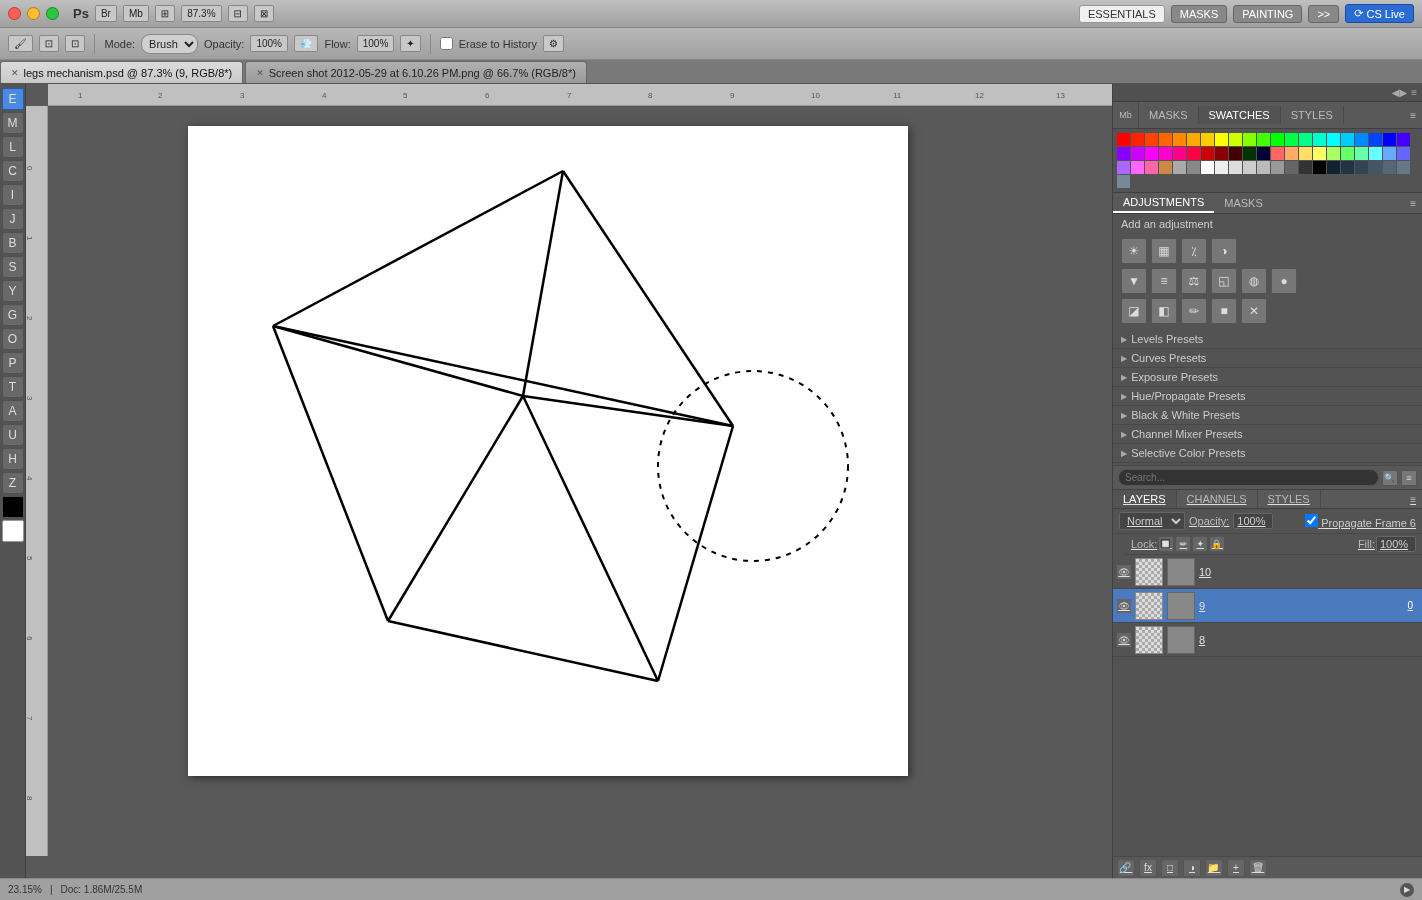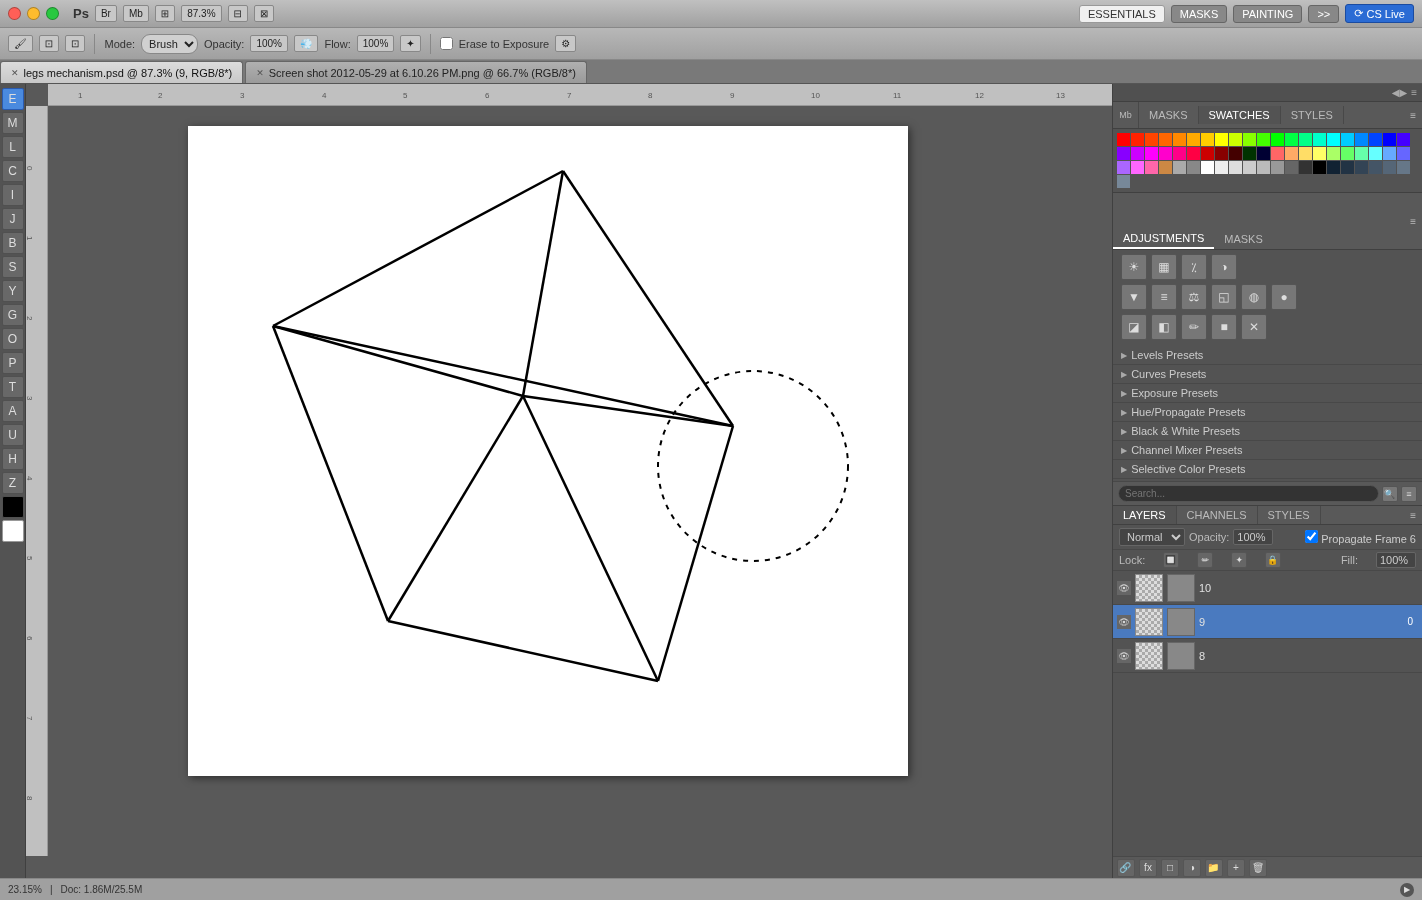--- a/index.html
+++ b/index.html
@@ -305,21 +305,20 @@
       display: flex;
       background: #595959;
       border-bottom: 1px solid #404040;
       align-items: center;
     }
     .adj-tab {
       padding: 3px 10px;
       font-size: 11px;
       color: #bbb;
       cursor: pointer;
-      margin-top: 36px;
     }
     .adj-tab.active { color: #fff; border-bottom: 2px solid #fff; }
     #adj-subtitle {
       padding: 4px 8px;
       font-size: 11px;
       color: #ccc;
     }
 
     
     #adj-icons {
@@ -378,20 +377,21 @@
       padding: 2px 6px;
       outline: none;
     }
 
     
     #layers-panel {
       flex: 1;
       display: flex;
       flex-direction: column;
       overflow: hidden;
+      text-decoration: underline;
     }
     #layers-tabs {
       display: flex;
       background: #595959;
       border-bottom: 1px solid #404040;
       align-items: center;
     }
     .layer-tab {
       padding: 3px 10px;
       font-size: 11px;
@@ -424,22 +424,23 @@
       font-size: 11px;
       padding: 1px 3px;
       border-radius: 2px;
       width: 40px;
     }
 
     #layers-lock-row {
       padding: 2px 6px;
       display: flex;
       align-items: center;
-      gap: 18px;
+      gap: 1px;
       border-bottom: 1px solid #484848;
+      margin-left: 12px;
     }
     .lock-label { color: #bbb; font-size: 11px; }
     .lock-icon-btn {
       width: 16px; height: 16px;
       background: #666;
       border: 1px solid #555;
       border-radius: 2px;
       cursor: pointer;
       font-size: 9px;
       display: flex; align-items: center; justify-content: center;
@@ -566,21 +567,21 @@
     <option>Brush</option>
   </select>
   <span class="tool-label">Opacity:</span>
   <div class="tool-btn">100%</div>
   <div class="tool-btn">💨</div>
   <span class="tool-label">Flow:</span>
   <div class="tool-btn">100%</div>
   <div class="tool-btn">✦</div>
   <div class="toolbar-separator"></div>
   <input type="checkbox" class="tool-checkbox" style="">
-  <span class="tool-label">Erase to Exposure</span>
+  <span class="tool-label">Erase to History</span>
   <div class="tool-btn">⚙</div>
 </div>
 
 <div id="tab-bar">
   <div class="tab active">
     <span class="tab-close">✕</span>
     <span>legs mechanism.psd @ 87.3% (9, RGB/8*)</span>
   </div>
   <div class="tab">
     <span class="tab-close">✕</span>
@@ -772,20 +773,21 @@
           <div class="swatch" style="background: rgb(119, 136, 153);"></div>
         </div>
     </div>
 
     <div id="adjustments-panel">
       <div id="adjustments-tabs">
         <div class="adj-tab active">ADJUSTMENTS</div>
         <div class="adj-tab">MASKS</div>
         <div class="panel-menu-btn">≡</div>
       </div>
+      <div id="adj-subtitle">Add an adjustment</div>
 
       <div id="adj-icons">
         <div class="adj-icon-row">
           <div class="adj-icon" title="Brightness/Contrast">☀</div>
           <div class="adj-icon" title="Levels">▦</div>
           <div class="adj-icon" title="Curves">⁒</div>
           <div class="adj-icon" title="Exposure">◑</div>
         </div>
         <div class="adj-icon-row">
           <div class="adj-icon" title="Vibrance">▼</div>

